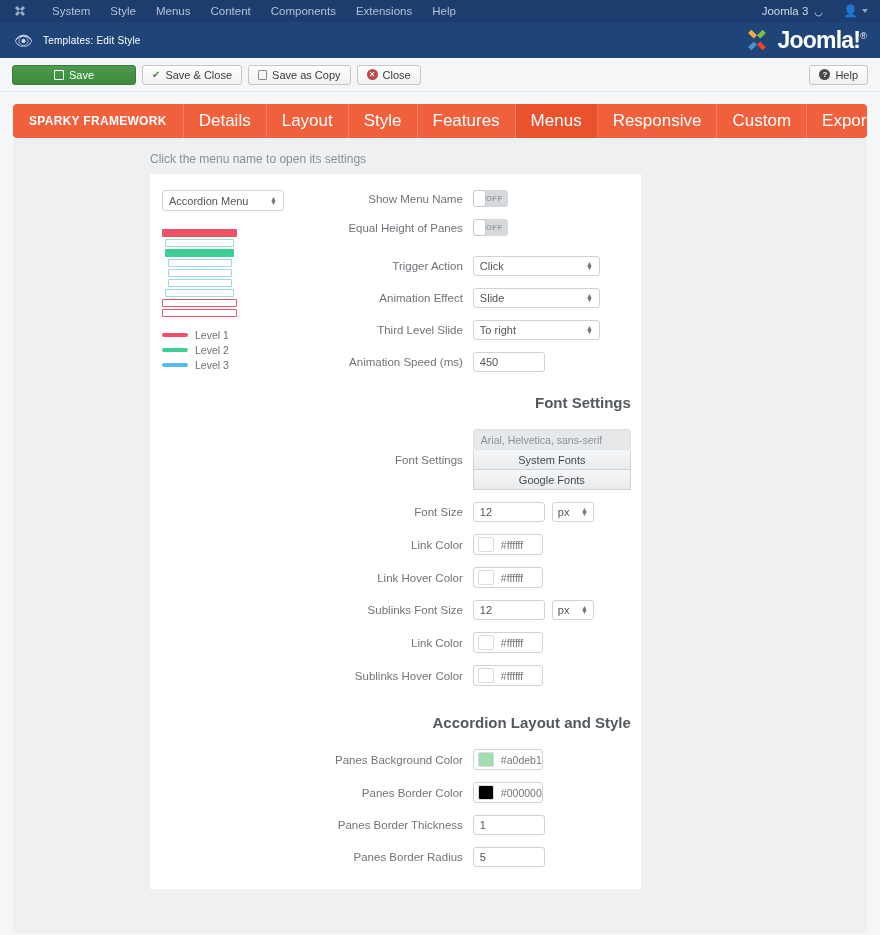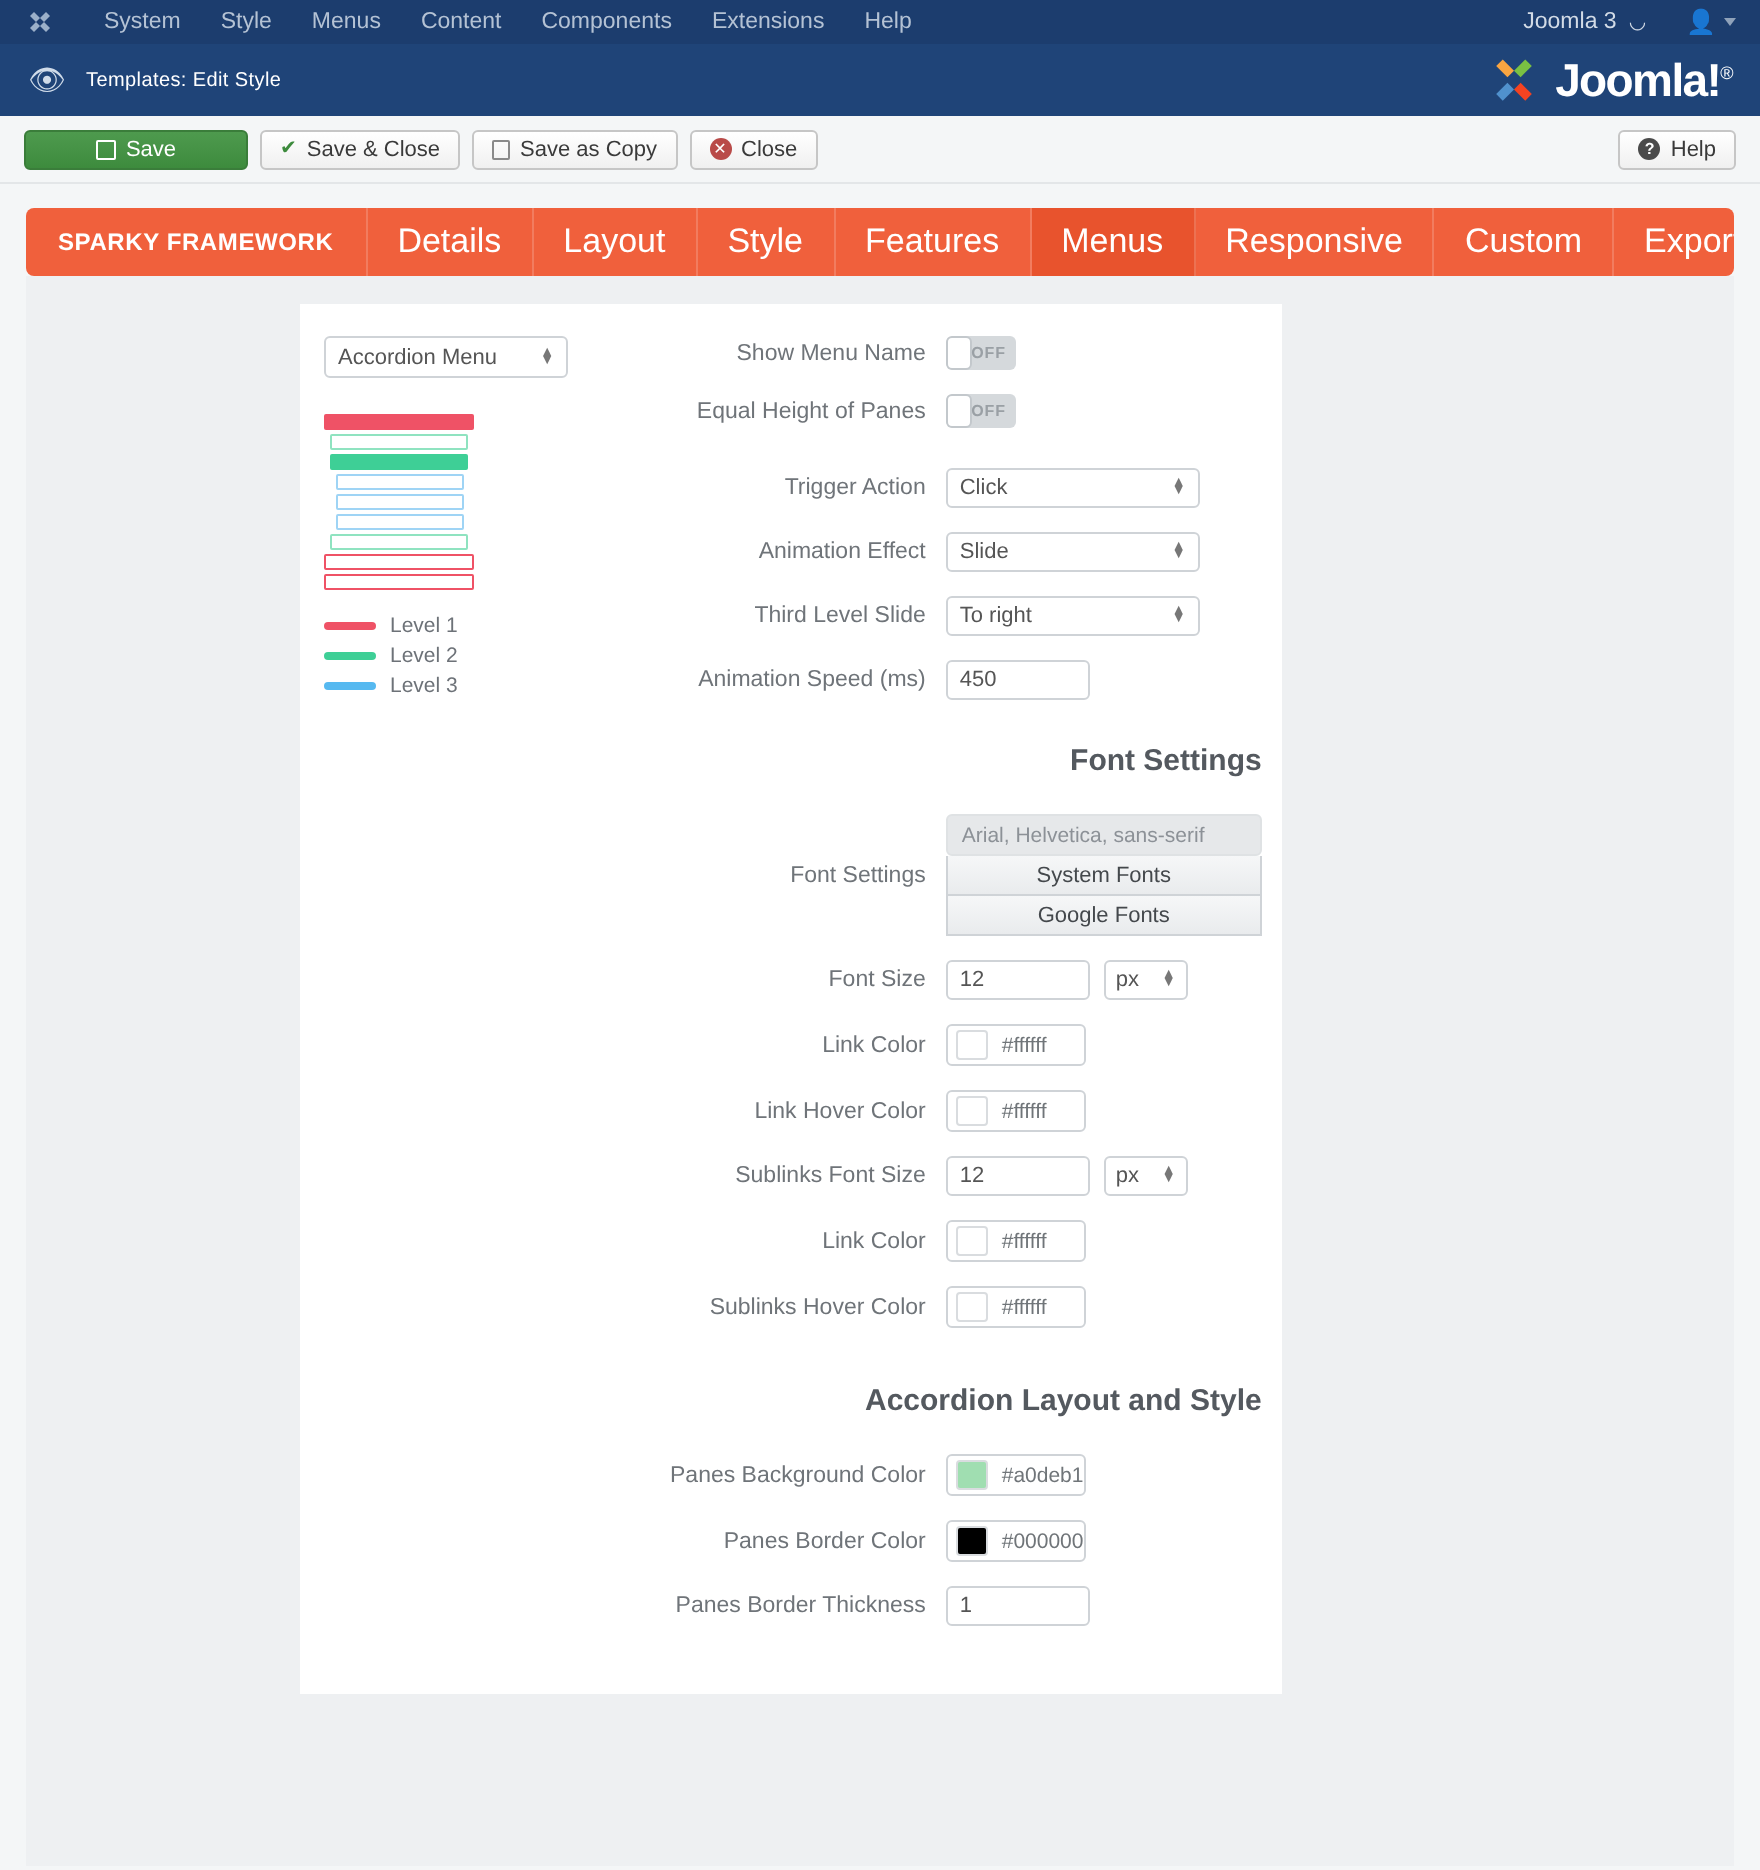--- a/index.html
+++ b/index.html
@@ -116,21 +116,21 @@
     background: linear-gradient(#ffffff, #f0f0f0);
     color: #3a3a3a;
     margin-right: 6px;
     cursor: pointer;
     white-space: nowrap;
   }
   .btn.primary {
     background: linear-gradient(#4e9a4e, #3d8b3d);
     border-color: #3a7d3a;
     color: #ffffff;
-    width: 112px;
+    width: 124px;
     justify-content: center;
   }
   .btn .ic { font-size: 10px; line-height: 1; }
   .btn .ic.green { color: #3d8b3d; }
   .btn .ic.red {
     display: inline-block;
     width: 11px; height: 11px;
     border-radius: 50%;
     background: #b94a48;
     color: #fff;
@@ -514,20 +514,21 @@
     <div class="tab">Custom</div>
     <div class="tab">Export</div>
     <div class="tab premium">PREMIUM</div>
     <div class="tab">Menu Assignment</div>
     <div class="tab-filler"></div>
   </div>
 </div>
 
 <div class="content-panel">
 
+  <div class="hint-text">Click the menu name to open its settings</div>
 
   <div class="menu-block">
 
 
     <div class="menu-body">
 
       <div class="left-col">
         <div class="type-select">
           <span>Accordion Menu</span>
           <span class="spinner">
@@ -736,18 +737,24 @@
           </span>
         </div>
 
         <div class="frow">
           <span class="flabel">Panes Border Thickness</span>
           <span class="fctl">
             <span class="txt">1</span>
           </span>
         </div>
 
+        <div class="frow" style="margin-bottom:0">
+          <span class="flabel">Panes Border Radius</span>
+          <span class="fctl">
+            <span class="txt">5</span>
+          </span>
+        </div>
 
       </div>
     </div>
   </div>
 
 </div>
 
 </body></html>

